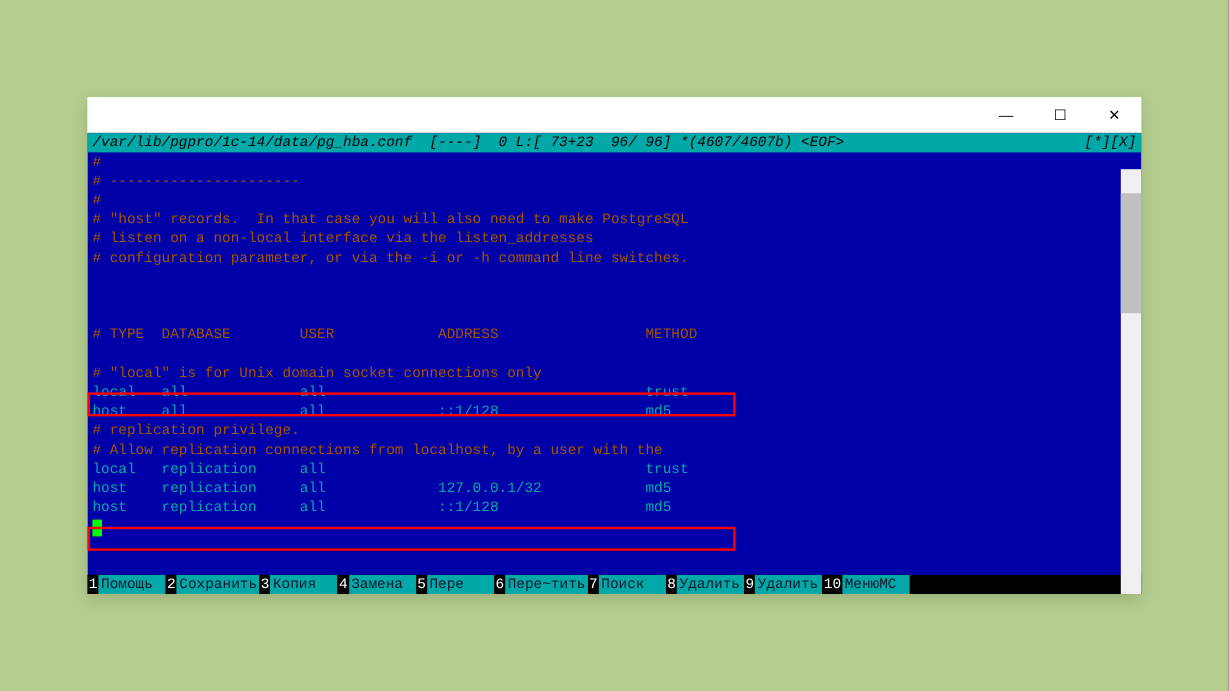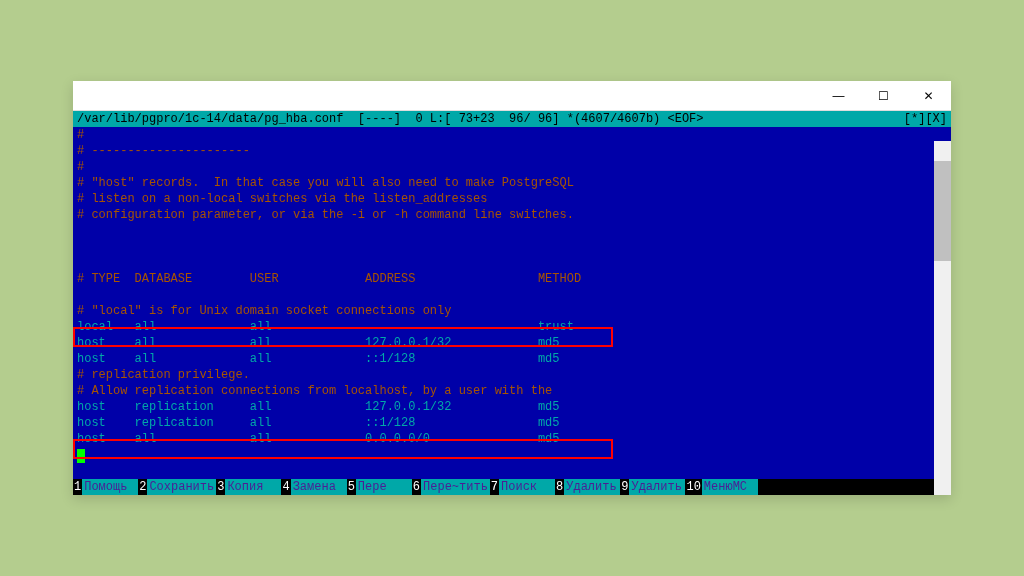--- a/index.html
+++ b/index.html
@@ -51,20 +51,21 @@
       line-height: 16px;
       position: relative;
       padding-bottom: 0;
     }
     .status-bar {
       background: #00a8a8;
       color: #000;
       padding: 0 4px;
       display: flex;
       white-space: pre;
+      font-style: italic;
     }
     .status-left { flex: 1; }
     .status-right { }
     .content {
       padding: 0 4px;
       color: #00a8a8;
       position: relative;
       min-height: 352px;
     }
     .line { white-space: pre; height: 16px; }
@@ -92,21 +93,21 @@
       display: flex;
       align-items: center;
     }
     .fn-num {
       color: #fff;
       background: #000;
       padding: 0 1px;
     }
     .fn-label {
       background: #00a8a8;
-      color: #4c1d95;
+      color: #0f172a;
       padding: 0 2px;
       min-width: 56px;
     }
     .scrollbar {
       position: absolute;
       right: 0;
       top: 30px;
       bottom: 0;
       width: 17px;
       background: #f0f0f0;
@@ -138,36 +139,35 @@
     <div class="terminal">
       <div class="status-bar">
         <span class="status-left"><span>/var/lib/pgpro/1c-14/data/pg_hba.conf</span><span>  [----]  0 L:[ 73+23  96/ 96] *(4607/4607b) &lt;EOF&gt;</span></span>
         <span class="status-right">[*][X]</span>
       </div>
       <div class="content">
         <div class="line comment">#</div>
         <div class="line comment"># ----------------------</div>
         <div class="line comment">#</div>
         <div class="line comment"># "host" records.  In that case you will also need to make PostgreSQL</div>
-        <div class="line comment"># listen on a non-local switches via the listen_addresses</div>
+        <div class="line comment"># listen on a non-local interface via the listen_addresses</div>
         <div class="line comment"># configuration parameter, or via the -i or -h command line switches.</div>
         <div class="line"></div>
         <div class="line"></div>
         <div class="line"></div>
         <div class="line comment"># TYPE  DATABASE        USER            ADDRESS                 METHOD</div>
         <div class="line"></div>
         <div class="line comment"># "local" is for Unix domain socket connections only</div>
         <div class="line">local   all             all                                     trust</div>
-        <div class="line">host    all             all             127.0.0.1/32            md5</div>
         <div class="line">host    all             all             ::1/128                 md5</div>
         <div class="line comment"># replication privilege.</div>
         <div class="line comment"># Allow replication connections from localhost, by a user with the</div>
+        <div class="line">local   replication     all                                     trust</div>
         <div class="line">host    replication     all             127.0.0.1/32            md5</div>
         <div class="line">host    replication     all             ::1/128                 md5</div>
-        <div class="line">host    all             all             0.0.0.0/0               md5</div>
         <div class="line"><span class="cursor"></span></div>
 
         <div class="highlight-box" style="left:0px; top:200px; width:540px; height:20px;"></div>
         <div class="highlight-box" style="left:0px; top:312px; width:540px; height:20px;"></div>
       </div>
       <div class="function-bar">
         <span class="fn-item">
             <span class="fn-num">1</span>
             <span class="fn-label">Помощь </span>
           </span>

